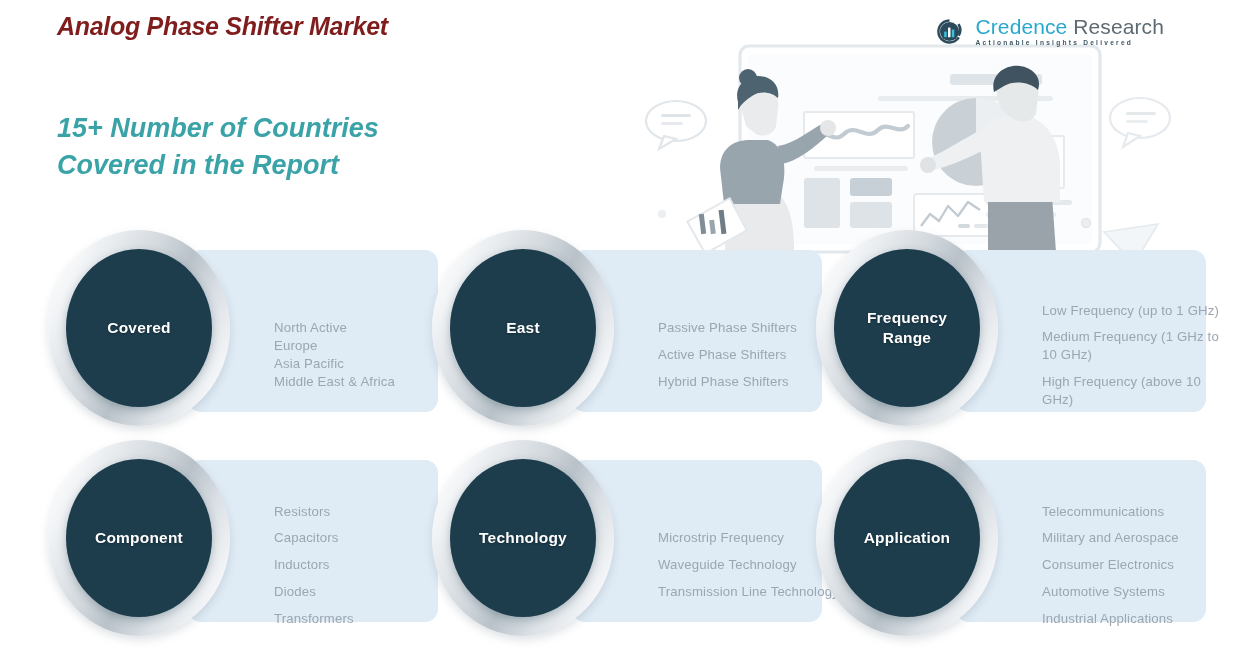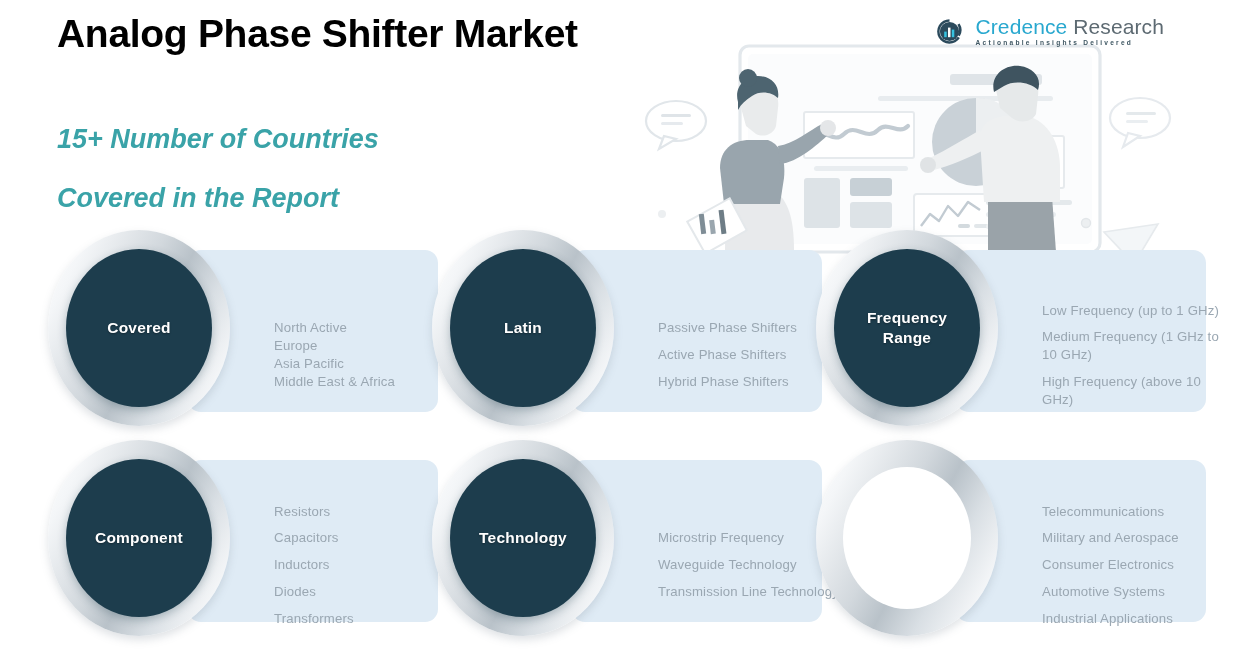--- a/index.html
+++ b/index.html
@@ -14,34 +14,35 @@
     overflow: hidden;
     font-family: "Liberation Sans", sans-serif;
     background: #ffffff;
   }
 
   
   #page-title {
     position: absolute;
     left: 57px;
     top: 12px;
-    font-size: 39px;
+    font-size: 25px;
     font-weight: bold;
+    font-style: italic;
     letter-spacing: -0.3px;
-    color: #000000;
+    color: #7f1d1d;
     white-space: nowrap;
   }
   #page-subtitle {
     position: absolute;
     left: 57px;
     top: 110px;
     font-size: 27px;
     font-weight: bold;
     font-style: italic;
-    line-height: 59px;
+    line-height: 37px;
     color: #3aa3a8;
     white-space: pre-line;
   }
 
   
   #brand-logo {
     position: absolute;
     right: 92px;
     top: 16px;
     display: flex;
@@ -321,21 +322,21 @@
   <div class="segment-card col-1">
     <div class="info-panel">
       <div class="info-list loose">
           <div class="info-item">Passive Phase Shifters</div>
           <div class="info-item">Active Phase Shifters</div>
           <div class="info-item">Hybrid Phase Shifters</div>
         </div>
     </div>
     <div class="ring"></div>
     <div class="segment-circle">
-      <span class="segment-label">Latin</span>
+      <span class="segment-label">East</span>
     </div>
   </div>
   <div class="segment-card col-2">
     <div class="info-panel">
       <div class="info-list loose">
           <div class="info-item">Low Frequency (up to 1 GHz)</div>
           <div class="info-item">Medium Frequency (1 GHz to 10 GHz)</div>
           <div class="info-item">High Frequency (above 10 GHz)</div>
         </div>
     </div>
@@ -380,14 +381,17 @@
     <div class="info-panel">
       <div class="info-list loose">
           <div class="info-item">Telecommunications</div>
           <div class="info-item">Military and Aerospace</div>
           <div class="info-item">Consumer Electronics</div>
           <div class="info-item">Automotive Systems</div>
           <div class="info-item">Industrial Applications</div>
         </div>
     </div>
     <div class="ring"></div>
+    <div class="segment-circle">
+      <span class="segment-label">Application</span>
+    </div>
   </div>
 </div>
 
 </body></html>

